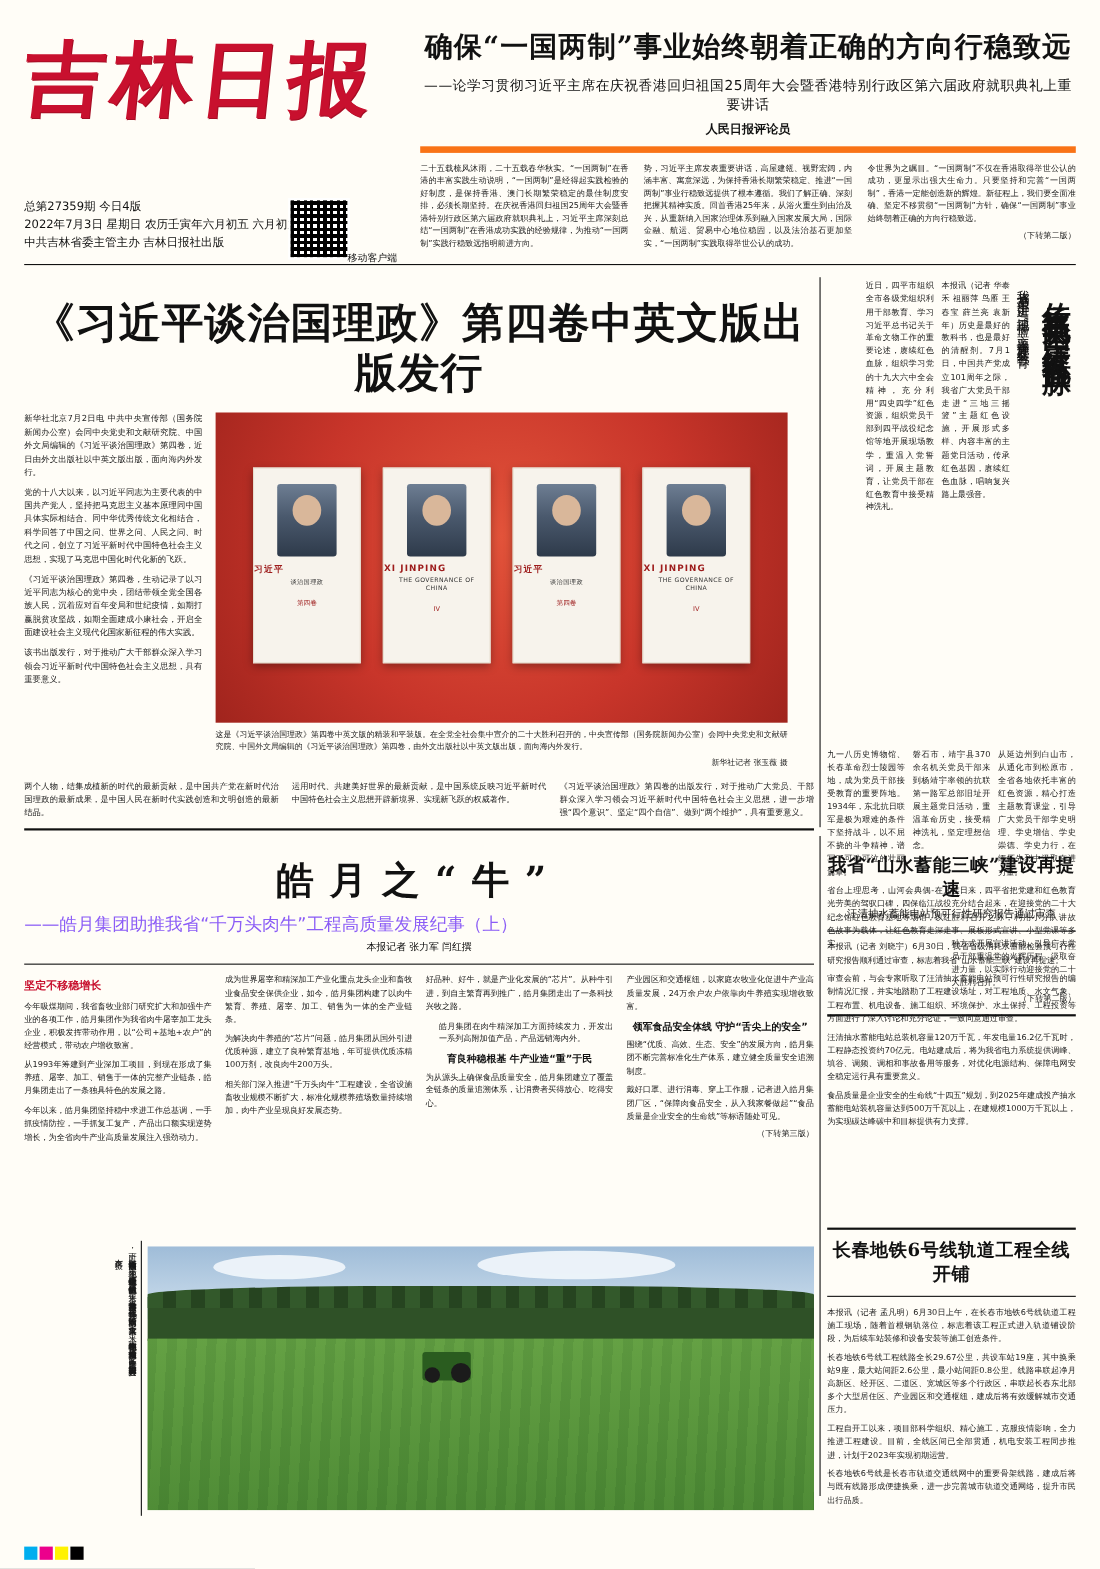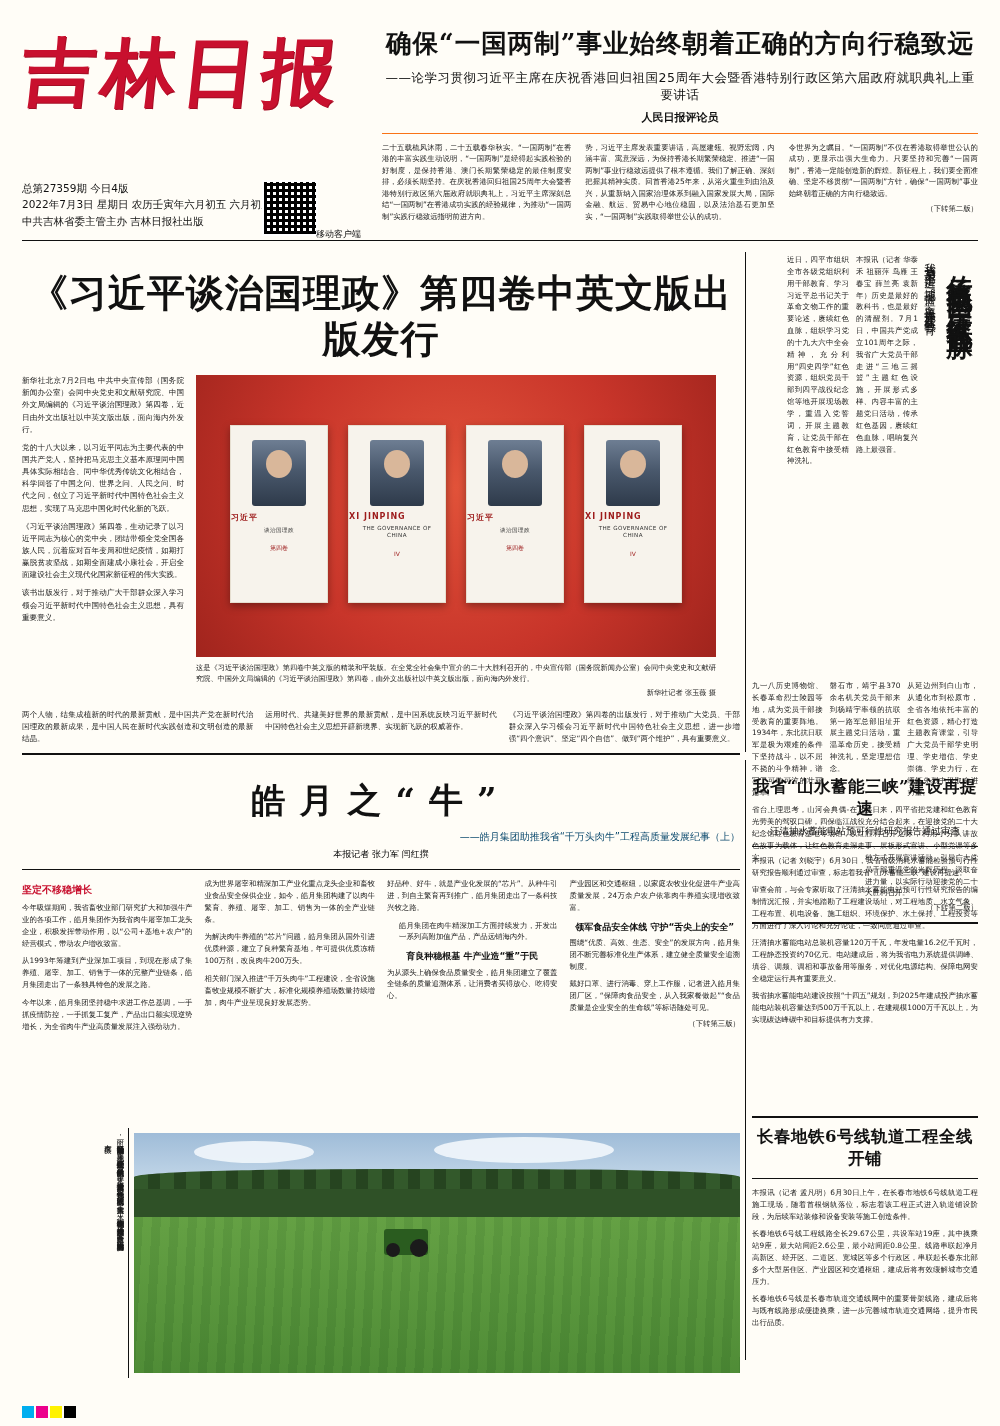--- a/index.html
+++ b/index.html
@@ -32,21 +32,21 @@
   .lead h1{
     font-family:"DejaVu Serif","Liberation Serif",serif;
     margin:0;font-size:25.5px;font-weight:bold;color:#111;letter-spacing:1px;
     line-height:1.25;text-align:center;
   }
   .lead h2{
     margin:10px 0 4px 0;font-size:12.5px;font-weight:normal;color:#111;
     text-align:center;letter-spacing:.5px;
   }
   .lead .byline{text-align:center;font-size:11px;margin:6px 0 8px 0;color:#111;font-weight:bold;}
-  .lead .cols{display:flex;gap:14px;border-top:1px solid #f97316;padding-top:8px;}
+  .lead .cols{display:flex;gap:14px;border-top:6px solid #f97316;padding-top:8px;}
   .lead .cols .col{flex:1;font-size:7.4px;line-height:1.55;color:#1a1a1a;text-align:justify;}
   .lead .endnote{font-size:7.4px;text-align:right;margin-top:4px;}
   .main-left{position:absolute;left:22px;top:254px;width:718px;}
   .headline-big{
     font-family:"DejaVu Serif","Liberation Serif",serif;
     font-size:38px;font-weight:bold;letter-spacing:1px;text-align:center;
     color:#111;margin:16px 0 14px 0;line-height:1.2;
   }
   .lead-body{display:flex;gap:12px;}
   .lead-body .col{width:162px;font-size:7.6px;line-height:1.6;text-align:justify;color:#1a1a1a;}
@@ -75,21 +75,21 @@
     margin-left:6px;
   }
   .vsub{writing-mode:vertical-rl;font-size:11.5px;letter-spacing:2px;color:#111;height:420px;margin-left:4px;}
   .rc-body{font-size:7.4px;line-height:1.6;text-align:justify;color:#1a1a1a;}
   
   .feature{position:absolute;left:22px;top:770px;width:718px;}
   .feature h2{
     font-family:"DejaVu Serif","Liberation Serif",serif;text-align:center;
     font-size:34px;letter-spacing:14px;font-weight:bold;margin:8px 0 6px 0;color:#111;
   }
-  .feature h3{text-align:right;font-size:10px;font-weight:normal;margin:0 0 4px 0;color:#0c4a6e;}
+  .feature h3{text-align:left;font-size:16px;font-weight:normal;margin:0 0 4px 0;color:#8b5cf6;}
   .feature .byline2{text-align:center;font-size:9px;margin-bottom:8px;}
   .feature-cols{display:flex;gap:12px;}
   .feature-cols .col{flex:1;font-size:7.4px;line-height:1.6;text-align:justify;color:#1a1a1a;}
   .subhead-red{color:#c8102e;font-weight:bold;font-size:10px;margin:4px 0;}
   .subhead{font-weight:bold;font-size:9px;margin:6px 0 3px 0;color:#111;text-align:center;}
   
   .field-photo{position:absolute;left:134px;top:1133px;width:606px;height:240px;overflow:hidden;}
   .sky{position:absolute;left:0;top:0;width:100%;height:66px;background:linear-gradient(#9fbcd8,#cfe0ee);}
   .cloud{position:absolute;background:#eef4fa;border-radius:50%;opacity:.95;}
   .treeline{position:absolute;left:0;top:46px;width:100%;height:40px;background:#2f5127;}
@@ -277,29 +277,30 @@
   <div class="vline" style="left:745px;top:760px;height:600px;"></div>
   <div class="vline" style="left:128px;top:1128px;height:250px;"></div>
 
   <div class="rbox" style="top:770px;">
     <h3>我省“山水蓄能三峡”建设再提速</h3>
     <h4>汪清抽水蓄能电站预可行性研究报告通过审查</h4>
     <div class="rule-h"></div>
     <p>本报讯（记者 刘晓宇）6月30日，我省省级消耗水蓄能检验预可行性研究报告顺利通过审查，标志着我省“山水蓄能三峡”建设再提速。</p>
     <p>审查会前，与会专家听取了汪清抽水蓄能电站预可行性研究报告的编制情况汇报，并实地踏勘了工程建设场址，对工程地质、水文气象、工程布置、机电设备、施工组织、环境保护、水土保持、工程投资等方面进行了深入讨论和充分论证，一致同意通过审查。</p>
     <p>汪清抽水蓄能电站总装机容量120万千瓦，年发电量16.2亿千瓦时，工程静态投资约70亿元。电站建成后，将为我省电力系统提供调峰、填谷、调频、调相和事故备用等服务，对优化电源结构、保障电网安全稳定运行具有重要意义。</p>
-    <p>我省抽水蓄能电站建设按照“十四五”规划，到2025年建成投产抽水蓄能电站装机容量达到500万千瓦以上，在建规模1000万千瓦以上，为实现碳达峰碳中和目标提供有力支撑。</p>
+    <p>食品质量是企业安全的生命线“十四五”规划，到2025年建成投产抽水蓄能电站装机容量达到500万千瓦以上，在建规模1000万千瓦以上，为实现碳达峰碳中和目标提供有力支撑。</p>
   </div>
 
   <div class="rbox" style="top:1108px;">
     <div class="rule-h2"></div>
     <h3>长春地铁6号线轨道工程全线开铺</h3>
     <div class="rule-h"></div>
     <p>本报讯（记者 孟凡明）6月30日上午，在长春市地铁6号线轨道工程施工现场，随着首根钢轨落位，标志着该工程正式进入轨道铺设阶段，为后续车站装修和设备安装等施工创造条件。</p>
     <p>长春地铁6号线工程线路全长29.67公里，共设车站19座，其中换乘站9座，最大站间距2.6公里，最小站间距0.8公里。线路串联起净月高新区、经开区、二道区、宽城区等多个行政区，串联起长春东北部多个大型居住区、产业园区和交通枢纽，建成后将有效缓解城市交通压力。</p>
+    <p>工程自开工以来，项目部科学组织、精心施工，克服疫情影响，全力推进工程建设。目前，全线区间已全部贯通，机电安装工程同步推进，计划于2023年实现初期运营。</p>
     <p>长春地铁6号线是长春市轨道交通线网中的重要骨架线路，建成后将与既有线路形成便捷换乘，进一步完善城市轨道交通网络，提升市民出行品质。</p>
   </div>
 
   <div class="cmyk">
     <i style="background:#00aeef;"></i>
     <i style="background:#ec008c;"></i>
     <i style="background:#fff200;"></i>
     <i style="background:#000;"></i>
   </div>
 

